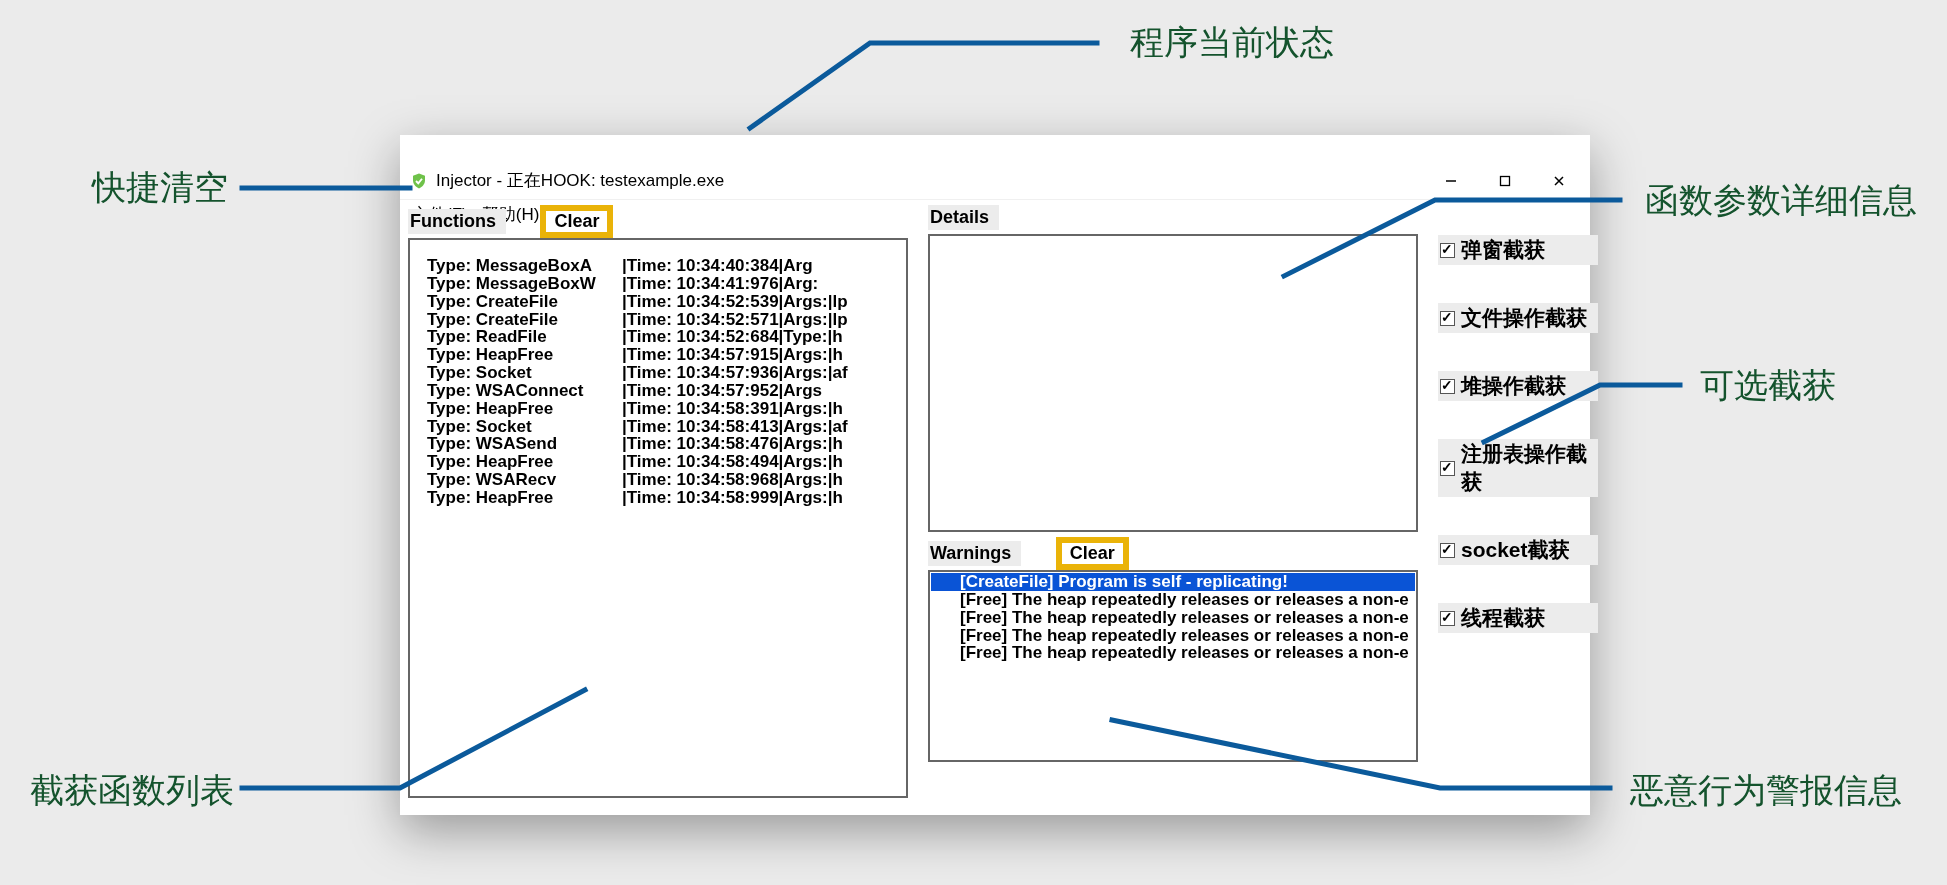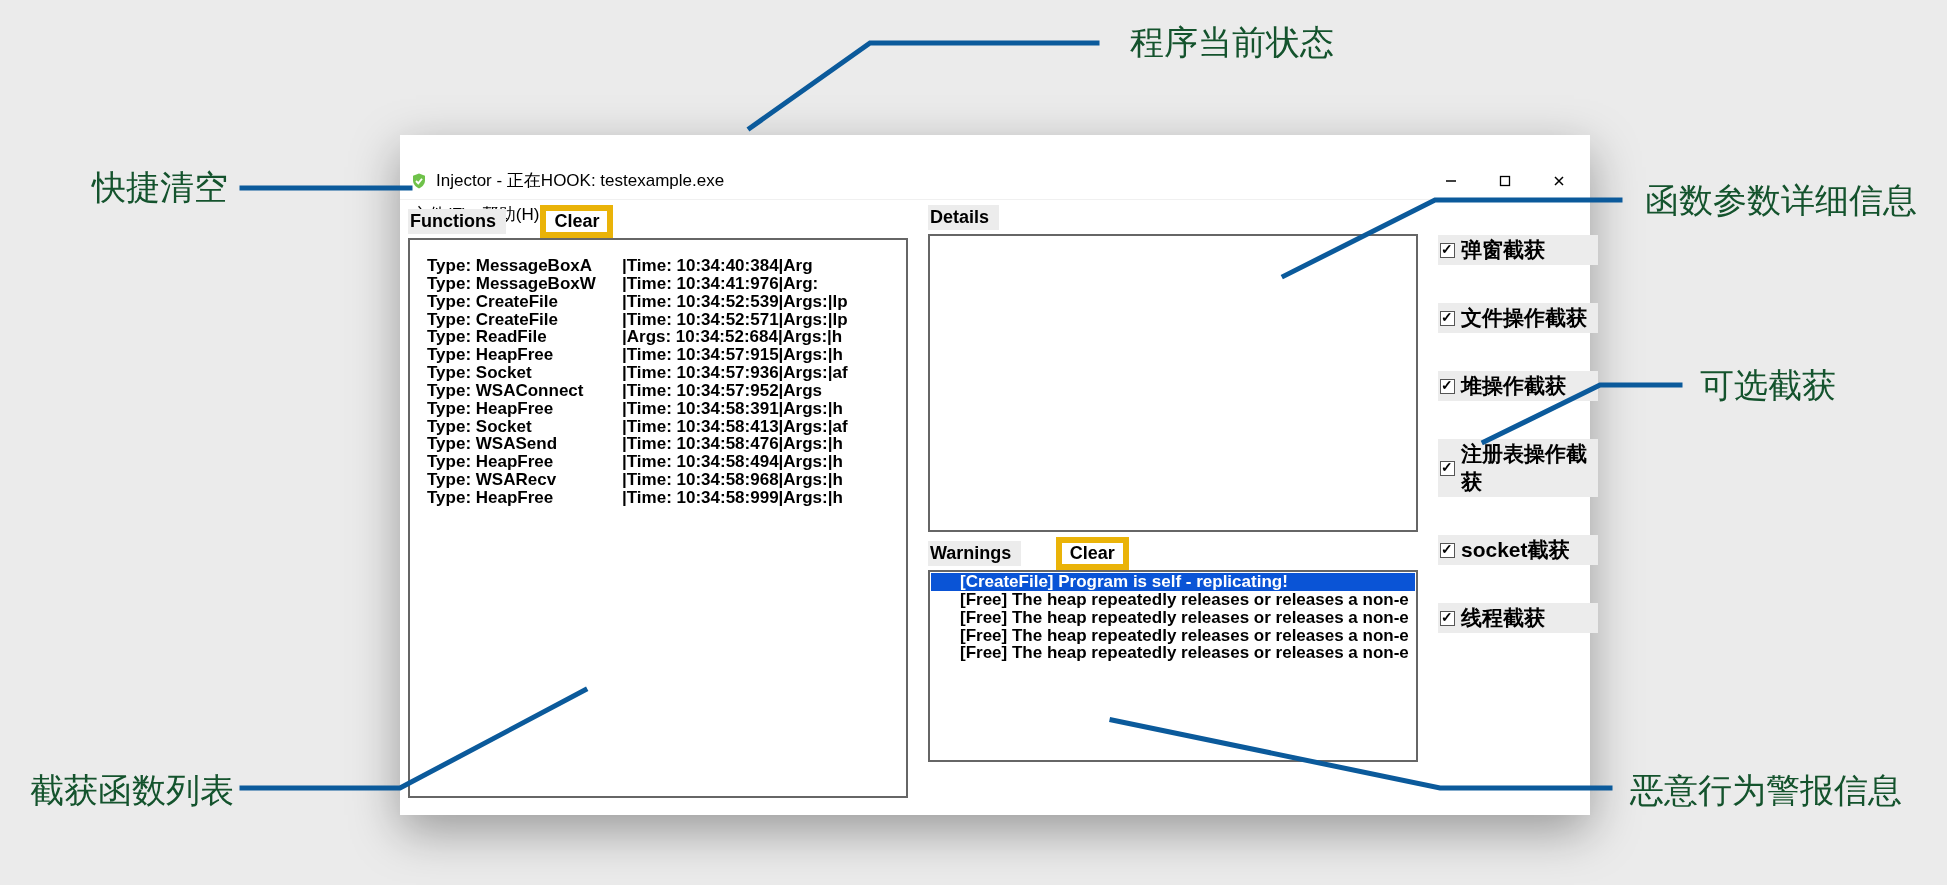--- a/index.html
+++ b/index.html
@@ -171,21 +171,21 @@
 
   <div class="body">
     <div class="functions-wrap">
       <span class="panel-label">Functions</span>
       <span class="btn">Clear</span>
       <div class="functions-box" id="functions-box">
           <div class="func-row"><span class="func-type">Type: MessageBoxA</span><span>|Time: 10:34:40:384|Arg</span></div>
           <div class="func-row"><span class="func-type">Type: MessageBoxW</span><span>|Time: 10:34:41:976|Arg:</span></div>
           <div class="func-row"><span class="func-type">Type: CreateFile</span><span>|Time: 10:34:52:539|Args:|lp</span></div>
           <div class="func-row"><span class="func-type">Type: CreateFile</span><span>|Time: 10:34:52:571|Args:|lp</span></div>
-          <div class="func-row"><span class="func-type">Type: ReadFile</span><span>|Args: 10:34:52:684|Args:|h</span></div>
+          <div class="func-row"><span class="func-type">Type: ReadFile</span><span>|Time: 10:34:52:684|Type:|h</span></div>
           <div class="func-row"><span class="func-type">Type: HeapFree</span><span>|Time: 10:34:57:915|Args:|h</span></div>
           <div class="func-row"><span class="func-type">Type: Socket</span><span>|Time: 10:34:57:936|Args:|af</span></div>
           <div class="func-row"><span class="func-type">Type: WSAConnect</span><span>|Time: 10:34:57:952|Args</span></div>
           <div class="func-row"><span class="func-type">Type: HeapFree</span><span>|Time: 10:34:58:391|Args:|h</span></div>
           <div class="func-row"><span class="func-type">Type: Socket</span><span>|Time: 10:34:58:413|Args:|af</span></div>
           <div class="func-row"><span class="func-type">Type: WSASend</span><span>|Time: 10:34:58:476|Args:|h</span></div>
           <div class="func-row"><span class="func-type">Type: HeapFree</span><span>|Time: 10:34:58:494|Args:|h</span></div>
           <div class="func-row"><span class="func-type">Type: WSARecv</span><span>|Time: 10:34:58:968|Args:|h</span></div>
           <div class="func-row"><span class="func-type">Type: HeapFree</span><span>|Time: 10:34:58:999|Args:|h</span></div>
         </div>

